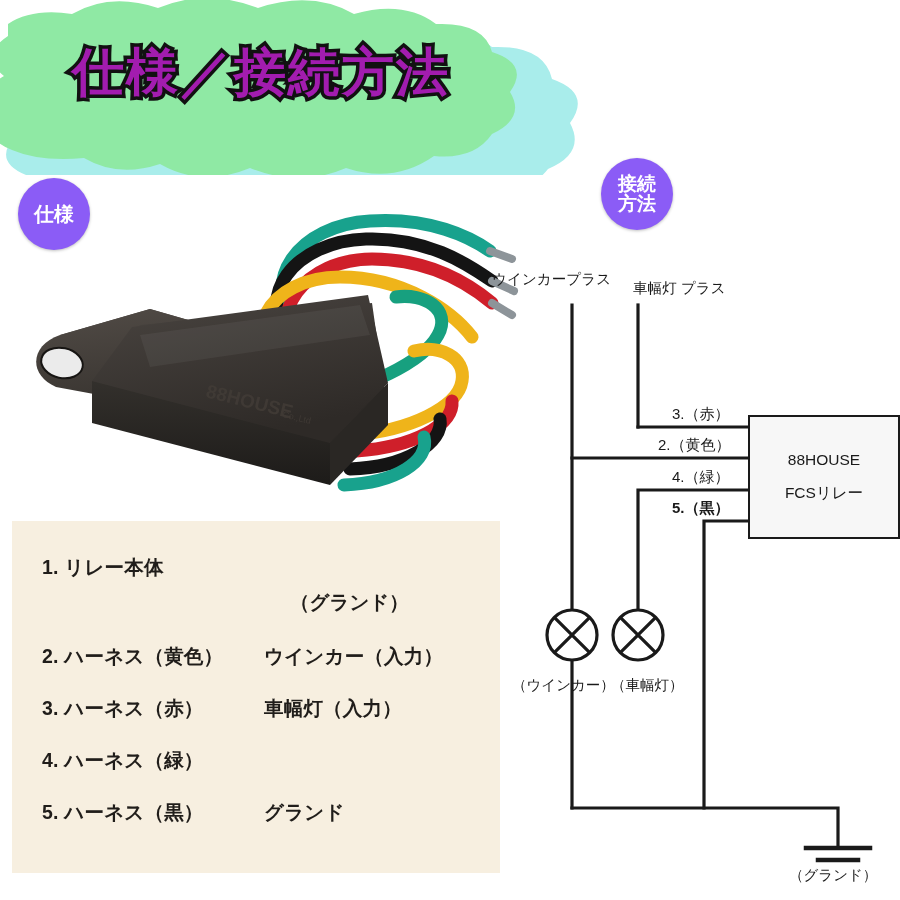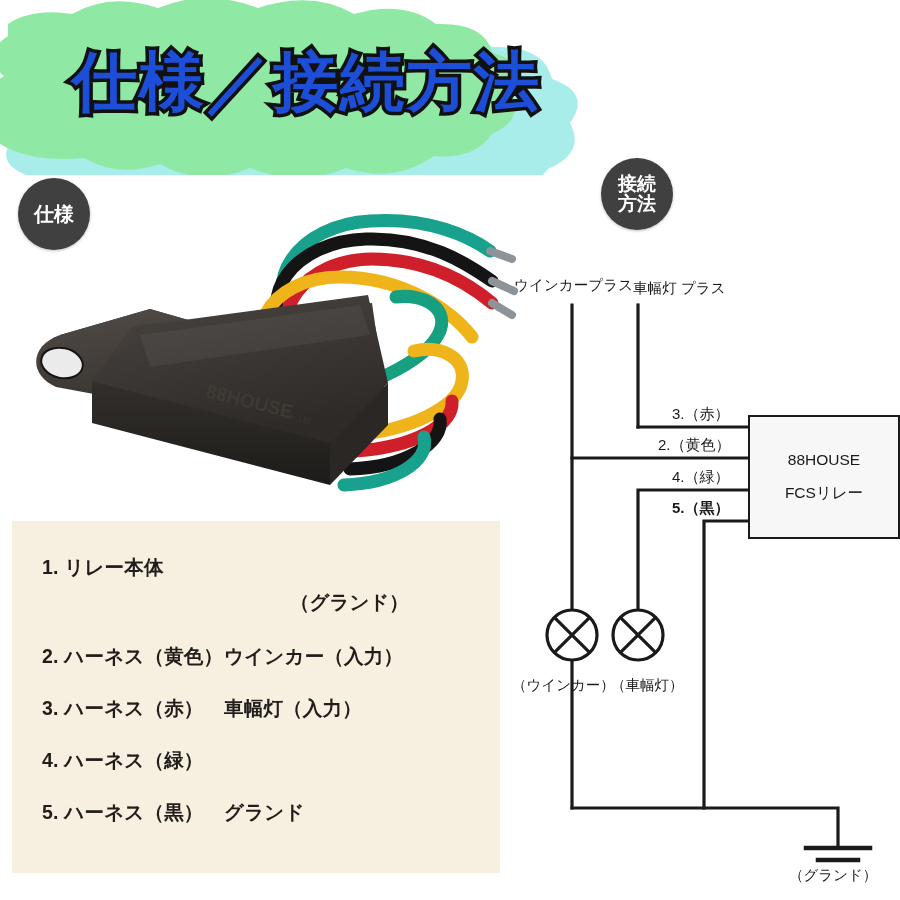--- a/index.html
+++ b/index.html
@@ -9,32 +9,32 @@
     font-family:"Liberation Sans","DejaVu Sans",sans-serif;
   }
   .stage{position:absolute;inset:0;}
 
   
   .clouds{position:absolute;left:0;top:0;width:900px;height:175px;}
 
   
   .title{
     position:absolute;left:72px;top:38px;
-    font-size:65px;font-weight:bold;letter-spacing:2px;
-    color:#1d4ed8;
+    font-size:52px;font-weight:bold;letter-spacing:2px;
+    color:#a21caf;
     -webkit-text-stroke:7px #111111;
     paint-order:stroke fill;
     white-space:nowrap;
     z-index:6;
   }
 
   
   .badge{
     position:absolute;border-radius:50%;
-    background:#404040;
+    background:#8b5cf6;
     display:flex;flex-direction:column;align-items:center;justify-content:center;
     color:#ffffff;font-weight:bold;line-height:1.05;
     box-shadow:0 1px 3px rgba(0,0,0,.25);
     z-index:7;
   }
   .badge.spec{left:18px;top:178px;width:72px;height:72px;font-size:20px;}
   .badge.conn{left:601px;top:158px;width:72px;height:72px;font-size:19px;}
   .badge span{display:block;text-align:center;}
 
   
@@ -48,20 +48,21 @@
   }
   .spec-list{
     position:absolute;left:30px;top:33px;right:8px;
     color:#201d1a;
   }
   .spec-row{
     display:flex;align-items:flex-start;
     font-size:19.5px;font-weight:bold;
     margin-bottom:25px;
     letter-spacing:.2px;
+    gap:40px;
   }
   .spec-left{width:182px;flex:none;white-space:nowrap;}
   .spec-right{white-space:nowrap;}
   .spec-sub{
     font-size:19.5px;font-weight:bold;
     margin:-17px 0 27px 0;
     padding-left:248px;
     white-space:nowrap;color:#201d1a;
   }
 
@@ -234,21 +235,21 @@
       <circle cx="572" cy="635" r="25" fill="#ffffff" stroke="#1a1a1a" stroke-width="3.2"></circle>
       <path d="M 554.3 617.3 L 589.7 652.7 M 589.7 617.3 L 554.3 652.7" stroke="#1a1a1a" stroke-width="3.2" fill="none"></path>
     </g>
 
     <g>
       <circle cx="638" cy="635" r="25" fill="#ffffff" stroke="#1a1a1a" stroke-width="3.2"></circle>
       <path d="M 620.3 617.3 L 655.7 652.7 M 655.7 617.3 L 620.3 652.7" stroke="#1a1a1a" stroke-width="3.2" fill="none"></path>
     </g>
   </svg>
 
-  <div class="dlabel" style="left:492px;top:276px;margin-left:22px;">ウインカープラス</div>
+  <div class="dlabel" style="left:492px;top:270px;">ウインカープラス</div>
   <div class="dlabel" style="left:633px;top:279px;">車幅灯 プラス</div>
 
   <div class="wirelabel" style="left:672px;top:405px;">3.（赤）</div>
   <div class="wirelabel" style="left:658px;top:436px;">2.（黄色）</div>
   <div class="wirelabel" style="left:672px;top:468px;">4.（緑）</div>
   <div class="wirelabel" style="left:672px;top:499px;font-weight:bold;">5.（黒）</div>
 
   <div class="relaybox">
     <span>88HOUSE</span>
     <span>FCSリレー</span>

